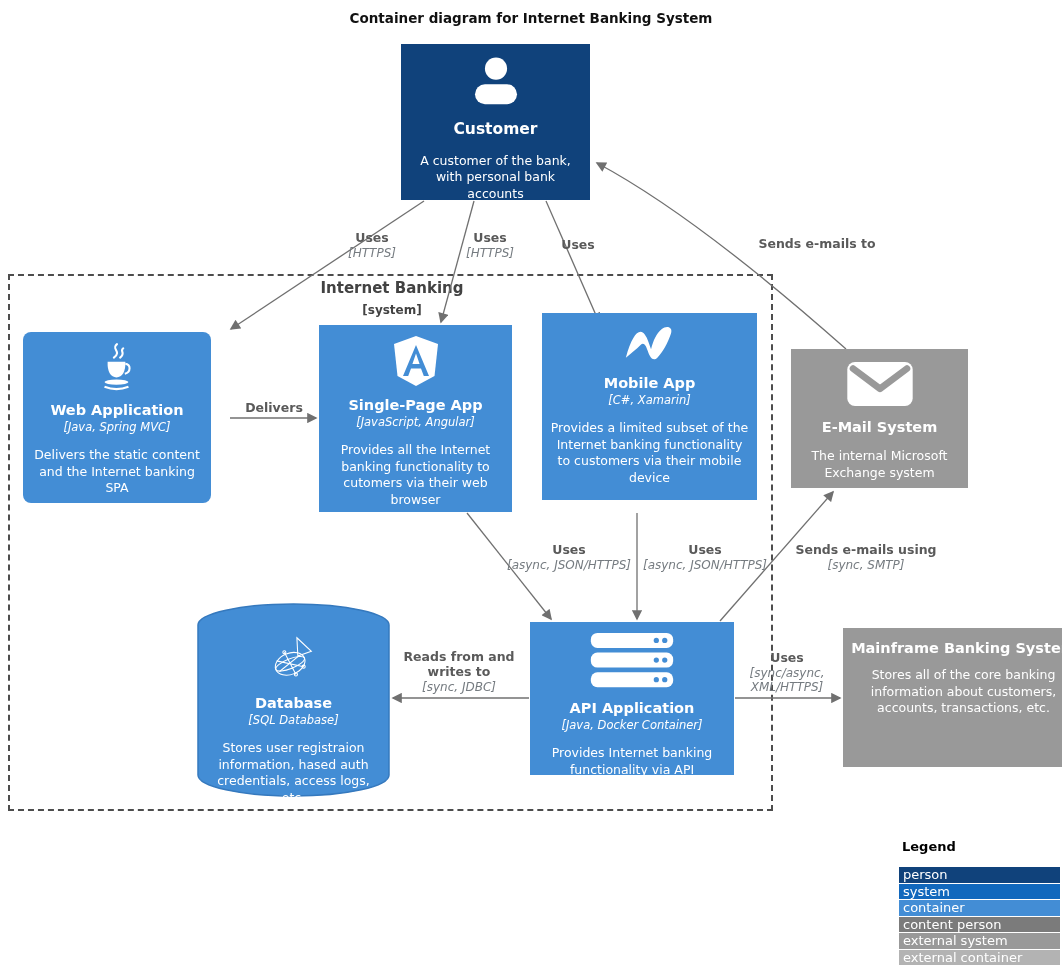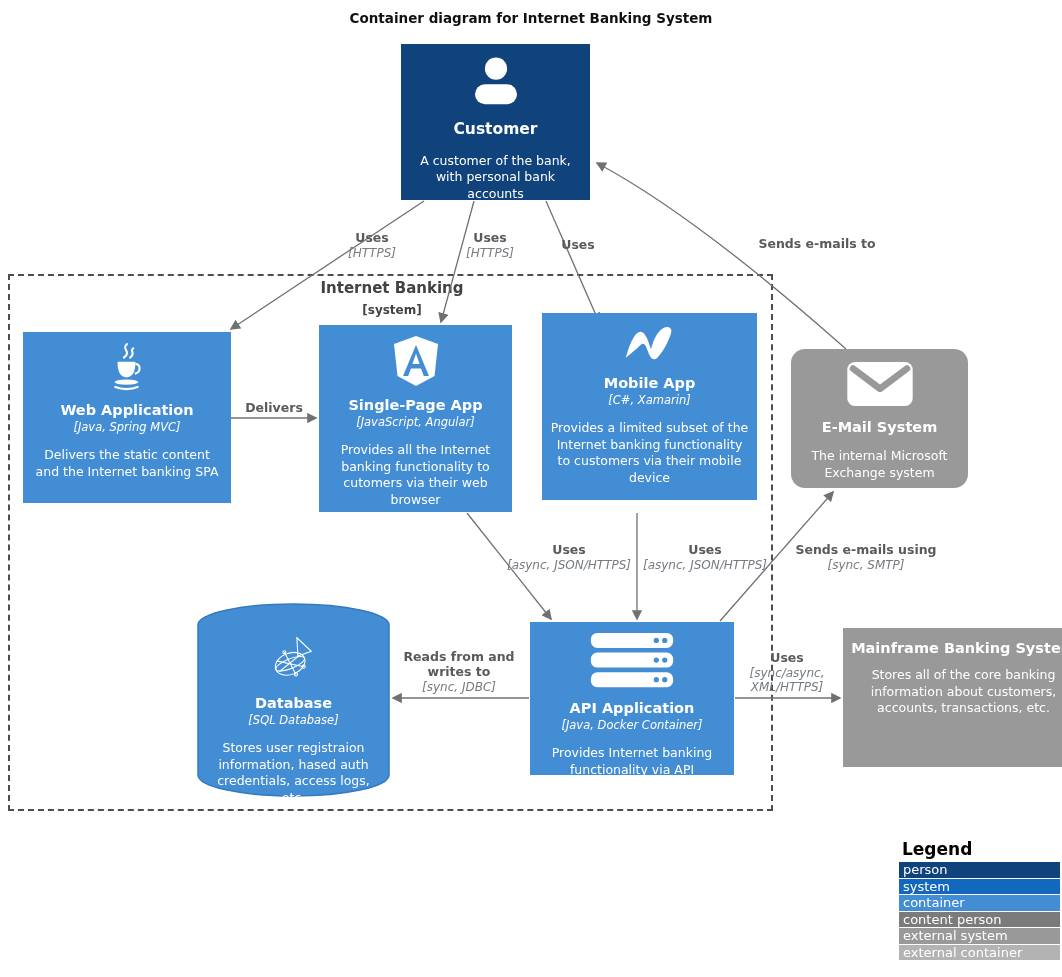--- a/index.html
+++ b/index.html
@@ -23,21 +23,21 @@
     display:flex; flex-direction:column; align-items:center; justify-content:flex-start;
     padding:10px 8px; }
   .node .n-icon { flex:0 0 auto; margin-bottom:6px; }
   .node .n-name { font-size:14.5px; font-weight:bold; line-height:1.2; }
   .node .n-tech { font-size:11.5px; font-style:italic; margin-top:1px; }
   .node .n-desc { font-size:12.5px; line-height:1.32; margin-top:13px; }
 
   .customer-node    { left:401px; top:44px;  width:189px; height:156px; }
   .customer-node .n-name { font-size:15.5px; }
   .customer-node .n-desc { margin-top:14px; }
-  .webapp-node      { left:23px;  top:332px; width:208px; height:171px; }
+  .webapp-node      { left:23px;  top:332px; width:188px; height:171px;border-radius:8px; }
   .spa-node         { left:319px; top:325px; width:193px; height:187px; }
   .mobile-node      { left:542px; top:313px; width:215px; height:187px; }
   .email-node       { left:791px; top:349px; width:177px; height:139px; }
   .email-node .n-desc { margin-top:12px; }
   .api-node         { left:530px; top:622px; width:204px; height:153px; }
   .mainframe-node   { left:843px; top:628px; width:241px; height:139px; padding-top:12px; }
   .mainframe-node .n-desc { margin-top:10px; }
 
   
   .db-node { left:197px; top:603px; width:193px; height:194px; padding-top:28px; background:none !important; }
@@ -58,21 +58,21 @@
   .el-7  { left:705px; top:543px; white-space:nowrap; }
   .el-8  { left:866px; top:543px; white-space:nowrap; }
   .el-9  { left:459px; top:650px; width:122px; }
   .el-10 { left:787px; top:651px; width:100px; }
 
   
   .arrows { position:absolute; left:0; top:0; z-index:2; }
 
   
   .legend { position:absolute; left:899px; top:839px; width:161px; z-index:5; }
-  .legend-title { font-size:17px; font-weight:bold; color:#000; margin-bottom:3px; padding-left:3px; }
+  .legend-title { font-size:13px; font-weight:bold; color:#000; margin-bottom:13px; padding-left:3px; }
   .legend-row { height:15.5px; margin-bottom:1px; color:#fff; font-size:13px;
     line-height:15.5px; padding-left:4px; overflow:hidden; }
 </style>
 </head>
 <body>
 
 <div id="canvas">
 
   <div class="diagram-title">Container diagram for Internet Banking System</div>
 
@@ -186,21 +186,21 @@
     <span class="n-icon">
       <svg width="52" height="42" viewBox="0 0 48 40">
         <path fill="#fff" d="M1 33 C7 11 14 4 19 11 C22 15 23 20 25 25 C27 17 30 10 35 6 C40 2 46 4 44 10 C41 19 36 28 31 33 C27 37 24 33 22 27 C20 21 18 18 15 21 C11 25 6 29 1 33 Z"></path>
       </svg>
     </span>
     <span class="n-name">Mobile App</span>
     <span class="n-tech">[C#, Xamarin]</span>
     <span class="n-desc">Provides a limited subset of the Internet banking functionality to customers via their mobile device</span>
   </div>
 
-  <div class="node email-node" style="background: rgb(153, 153, 153); border-radius: 14px;">
+  <div class="node email-node" style="background: rgb(153, 153, 153);">
     <span class="n-icon">
       <svg width="72" height="50" viewBox="0 0 72 52">
         <rect x="2" y="3" width="68" height="46" rx="8" fill="#fff"></rect>
         <path d="M8 10 L36 31 L64 10" fill="none" stroke="#999999" stroke-width="7" stroke-linecap="round" stroke-linejoin="round"></path>
       </svg>
     </span>
     <span class="n-name">E-Mail System</span>
     <span class="n-desc">The internal Microsoft Exchange system</span>
   </div>
 

